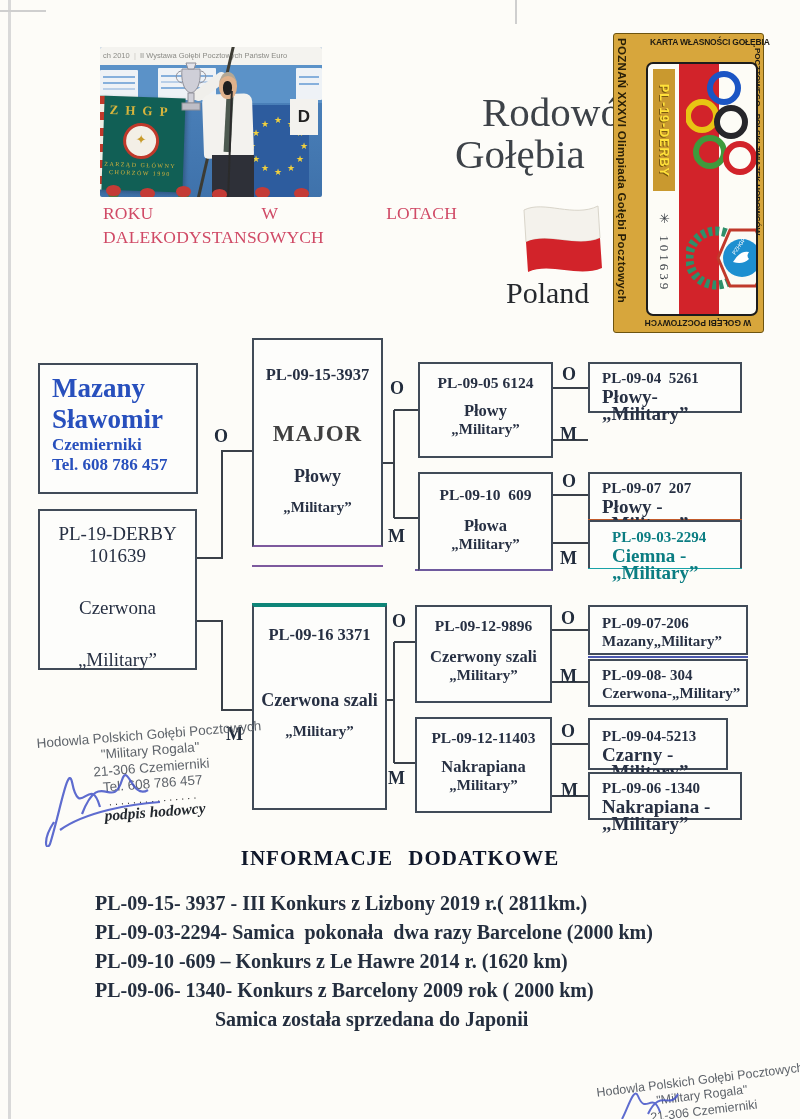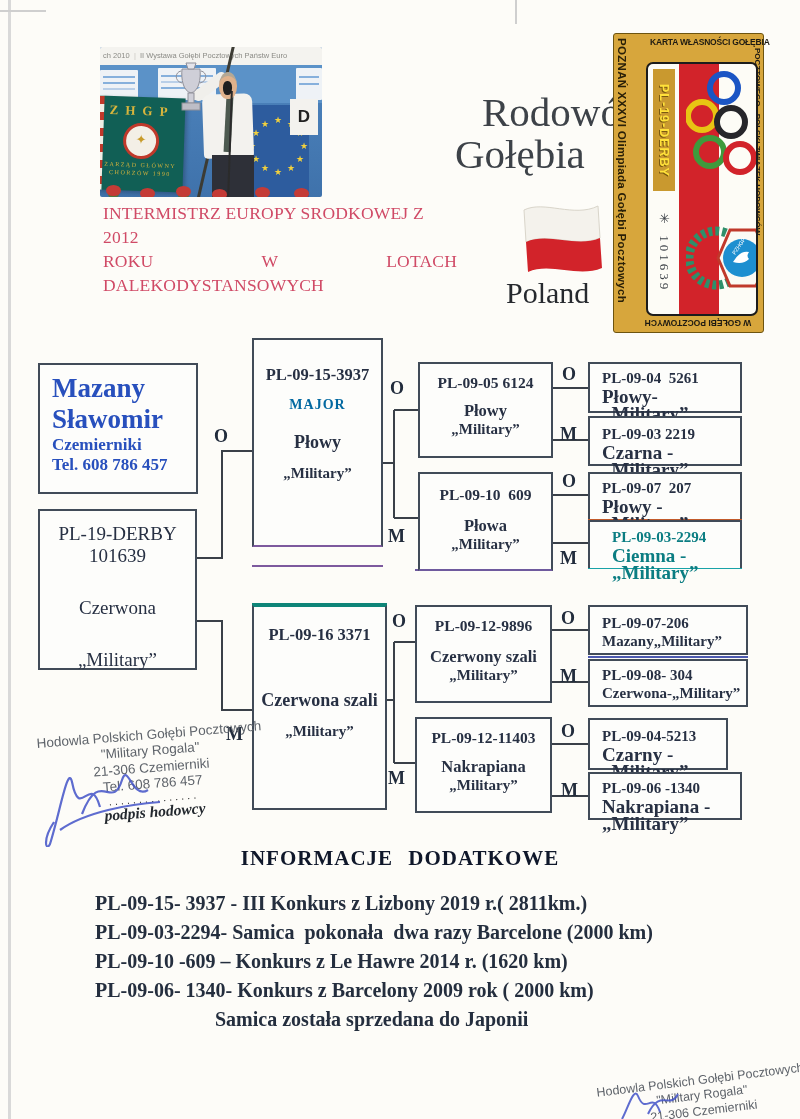--- a/index.html
+++ b/index.html
@@ -155,21 +155,20 @@
     </svg>
     <div class="flower" style="left:6px;top:138px;"></div>
     <div class="flower" style="left:40px;top:141px;"></div>
     <div class="flower" style="left:76px;top:139px;"></div>
     <div class="flower" style="left:112px;top:142px;"></div>
     <div class="flower" style="left:155px;top:140px;"></div>
     <div class="flower" style="left:194px;top:141px;"></div>
   </div>
 
   <div id="achv" class="abs">
-    <div>INTERMISTRZ EUROPY SRODKOWEJ Z 2012</div>
     <div class="row2">
       <span>ROKU</span>
       <span>W</span>
       <span>LOTACH</span>
     </div>
     <div>DALEKODYSTANSOWYCH</div>
   </div>
 
   <div class="abs title-line" style="left:482px;top:88px;">Rodowód</div>
   <div class="abs title-line" style="left:455px;top:130px;">Gołębia</div>
@@ -261,21 +260,21 @@
 
   <div class="pbox center" style="left:38px;top:509px;width:159px;height:161px;font-size:19px;padding-top:12px;">
     <div>PL-19-DERBY</div>
     <div>101639</div>
     <div style="margin-top:30px;">Czerwona</div>
     <div style="margin-top:30px;">„Military”</div>
   </div>
 
   <div class="pbox center" style="left:252px;top:338px;width:131px;height:209px;padding-top:25px;border-bottom-color:#7d5a9e;">
     <div class="ring" style="font-size:16.5px;">PL-09-15-3937</div>
-    <div style="margin-top:12px;font-size:14px;font-weight:bold;color:#0369a1;letter-spacing:1px;">MAJOR</div>
+    <div style="margin-top:36px;font-size:23px;font-weight:bold;color:#404040;letter-spacing:1px;">MAJOR</div>
     <div class="clr" style="margin-top:19px;font-size:18px;">Płowy</div>
     <div class="strain" style="margin-top:12px;">„Military”</div>
   </div>
 
   <div class="pbox center" style="left:252px;top:605px;width:135px;height:205px;padding-top:18px;border-top-color:#0e8578;">
     <div class="ring pre" style="font-size:16.5px;">PL-09-16 3371</div>
     <div class="clr" style="margin-top:45px;font-size:18px;">Czerwona szali</div>
     <div class="strain" style="margin-top:12px;">„Military”</div>
   </div>
 
@@ -296,24 +295,20 @@
   </div>
   <div class="pbox center" style="left:415px;top:717px;width:137px;height:96px;padding-top:10px;">
     <div class="ring">PL-09-12-11403</div>
     <div class="clr" style="margin-top:10px;">Nakrapiana</div>
     <div class="strain">„Military”</div>
   </div>
 
   <div class="pbox" style="left:588px;top:362px;width:154px;height:51px;padding:4px 0 0 12px;">
     <div class="ggring pre">PL-09-04  5261</div>
     <div class="ggdesc">Płowy-„Military”</div>
-  </div>
-  <div class="pbox" style="left:588px;top:416px;width:154px;height:50px;padding:6px 0 0 12px;">
-    <div class="ggring">PL-09-03 2219</div>
-    <div class="ggdesc">Czarna -„Military”</div>
   </div>
   <div class="pbox" style="left:588px;top:472px;width:154px;height:47px;padding:4px 0 0 12px;border-bottom:none;">
     <div class="ggring pre">PL-09-07  207</div>
     <div class="ggdesc">Płowy -„Military”</div>
   </div>
   <div class="pbox" style="left:588px;top:520px;width:154px;height:48px;padding:5px 0 0 22px;color:#0b7d82;border-bottom:none;">
     <div class="ggring">PL-09-03-2294</div>
     <div class="ggdesc">Ciemna -„Military”</div>
   </div>
   <div class="pbox" style="left:588px;top:605px;width:160px;height:50px;padding:6px 8px 0 12px;">

